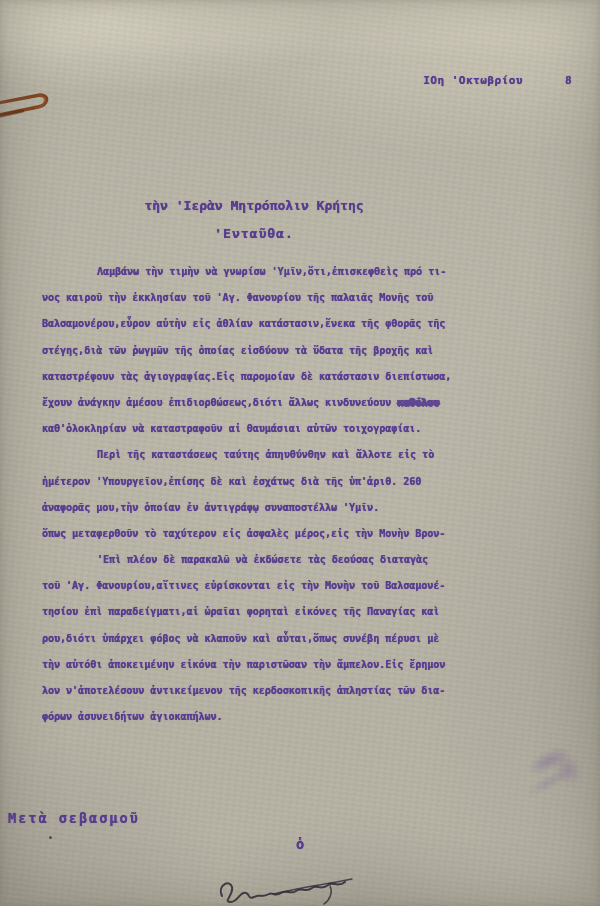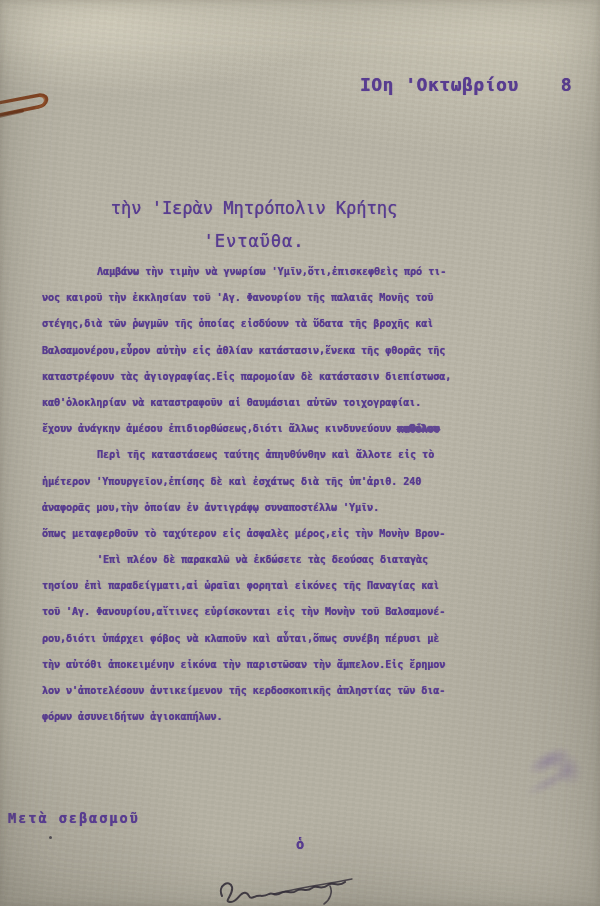--- a/index.html
+++ b/index.html
@@ -25,24 +25,24 @@
     background:
       repeating-linear-gradient(7deg, rgba(255,255,255,.04) 0 2px, rgba(0,0,0,.03) 2px 5px),
       repeating-linear-gradient(96deg, rgba(120,115,100,.05) 0 3px, rgba(255,255,255,.03) 3px 7px);
   }
   .vignette {
     position:absolute; inset:0; pointer-events:none;
     box-shadow: inset 0 0 60px rgba(90,86,74,.35), inset 0 0 8px rgba(90,86,74,.25);
   }
   .ink { color:#583c90; text-shadow:0 0 .7px rgba(88,60,144,.85), .4px .4px 0 rgba(88,60,144,.35); }
   .dateline {
-    position:absolute; top:74px; right:28px; font-size:18px;
+    position:absolute; top:74px; right:28px; font-size:11px;
     display:flex; gap:42px; letter-spacing:.5px; font-weight:bold;
   }
-  .recipient { position:absolute; top:198px; left:0; width:508px; text-align:center; font-size:17px; font-weight:normal; }
+  .recipient { position:absolute; top:198px; left:0; width:508px; text-align:center; font-size:13px; font-weight:bold; }
   .recipient .r2 { margin-top:13px; letter-spacing:1px; }
   .bodytext { position:absolute; top:259px; left:42px; width:522px; font-size:10px; font-weight:bold; }
   .line { height:26.2px; line-height:26.2px; white-space:nowrap; }
   .line.indent { padding-left:55px; }
   .struck {
     text-decoration:line-through;
     text-shadow: 1px 0 currentColor, -1px 0 currentColor, .5px .8px currentColor, 0 0 1.2px currentColor;
     opacity:.9;
   }
   .closing { position:absolute; left:0; top:810px; width:600px; font-size:13.5px; font-weight:bold; }
@@ -79,32 +79,32 @@
   </div>
 
   <div class="recipient ink">
     <div class="r1">τὴν 'Ιερὰν Μητρόπολιν Κρήτης</div>
     <div class="r2">'Ενταῦθα.</div>
   </div>
 
   <div class="bodytext ink" id="body-container">
       <div class="line indent"><span>Λαμβάνω τὴν τιμὴν νὰ γνωρίσω 'Υμῖν,ὅτι,ἐπισκεφθεὶς πρό τι-</span></div>
       <div class="line"><span>νος καιροῦ τὴν ἐκκλησίαν τοῦ 'Αγ. Φανουρίου τῆς παλαιᾶς Μονῆς τοῦ</span></div>
+      <div class="line"><span>Βαλσαμονέρου,εὗρον αὐτὴν εἰς ἀθλίαν κατάστασιν,ἕνεκα τῆς φθορᾶς τῆς</span></div>
       <div class="line"><span>στέγης,διὰ τῶν ῥωγμῶν τῆς ὁποίας εἰσδύουν τὰ ὕδατα τῆς βροχῆς καὶ</span></div>
-      <div class="line"><span>Βαλσαμονέρου,εὗρον αὐτὴν εἰς ἀθλίαν κατάστασιν,ἕνεκα τῆς φθορᾶς τῆς</span></div>
       <div class="line"><span>καταστρέφουν τὰς ἁγιογραφίας.Εἰς παρομοίαν δὲ κατάστασιν διεπίστωσα,</span></div>
+      <div class="line"><span>ἔχουν ἀνάγκην ἀμέσου ἐπιδιορθώσεως,διότι ἄλλως κινδυνεύουν </span><span class="struck">καθόλου</span></div>
       <div class="line"><span>καθ'ὁλοκληρίαν νὰ καταστραφοῦν αἱ θαυμάσιαι αὐτῶν τοιχογραφίαι.</span></div>
-      <div class="line"><span>ἔχουν ἀνάγκην ἀμέσου ἐπιδιορθώσεως,διότι ἄλλως κινδυνεύουν </span><span class="struck">καθόλου</span></div>
       <div class="line indent"><span>Περὶ τῆς καταστάσεως ταύτης ἀπηυθύνθην καὶ ἄλλοτε εἰς τὸ</span></div>
-      <div class="line"><span>ἡμέτερον 'Υπουργεῖον,ἐπίσης δὲ καὶ ἐσχάτως διὰ τῆς ὑπ'ἀριθ. 240</span></div>
+      <div class="line"><span>ἡμέτερον 'Υπουργεῖον,ἐπίσης δὲ καὶ ἐσχάτως διὰ τῆς ὑπ'ἀριθ. 260</span></div>
       <div class="line"><span>ἀναφορᾶς μου,τὴν ὁποίαν ἐν ἀντιγράφῳ συναποστέλλω 'Υμῖν.</span></div>
       <div class="line"><span>ὅπως μεταφερθοῦν τὸ ταχύτερον εἰς ἀσφαλὲς μέρος,εἰς τὴν Μονὴν Βρον-</span></div>
       <div class="line indent"><span>'Επὶ πλέον δὲ παρακαλῶ νὰ ἐκδώσετε τὰς δεούσας διαταγὰς</span></div>
+      <div class="line"><span>τοῦ 'Αγ. Φανουρίου,αἵτινες εὑρίσκονται εἰς τὴν Μονὴν τοῦ Βαλσαμονέ-</span></div>
       <div class="line"><span>τησίου ἐπὶ παραδείγματι,αἱ ὡραῖαι φορηταὶ εἰκόνες τῆς Παναγίας καὶ</span></div>
-      <div class="line"><span>τοῦ 'Αγ. Φανουρίου,αἵτινες εὑρίσκονται εἰς τὴν Μονὴν τοῦ Βαλσαμονέ-</span></div>
       <div class="line"><span>ρου,διότι ὑπάρχει φόβος νὰ κλαποῦν καὶ αὗται,ὅπως συνέβη πέρυσι μὲ</span></div>
       <div class="line"><span>τὴν αὐτόθι ἀποκειμένην εἰκόνα τὴν παριστῶσαν τὴν ἄμπελον.Εἰς ἔρημον</span></div>
       <div class="line"><span>λον ν'ἀποτελέσουν ἀντικείμενον τῆς κερδοσκοπικῆς ἀπληστίας τῶν δια-</span></div>
       <div class="line"><span>φόρων ἀσυνειδήτων ἁγιοκαπήλων.</span></div>
     </div>
 
   <div class="closing ink">
     <div class="sal">Μετὰ σεβασμοῦ</div>
     <div class="art">ὁ</div>
   </div>

